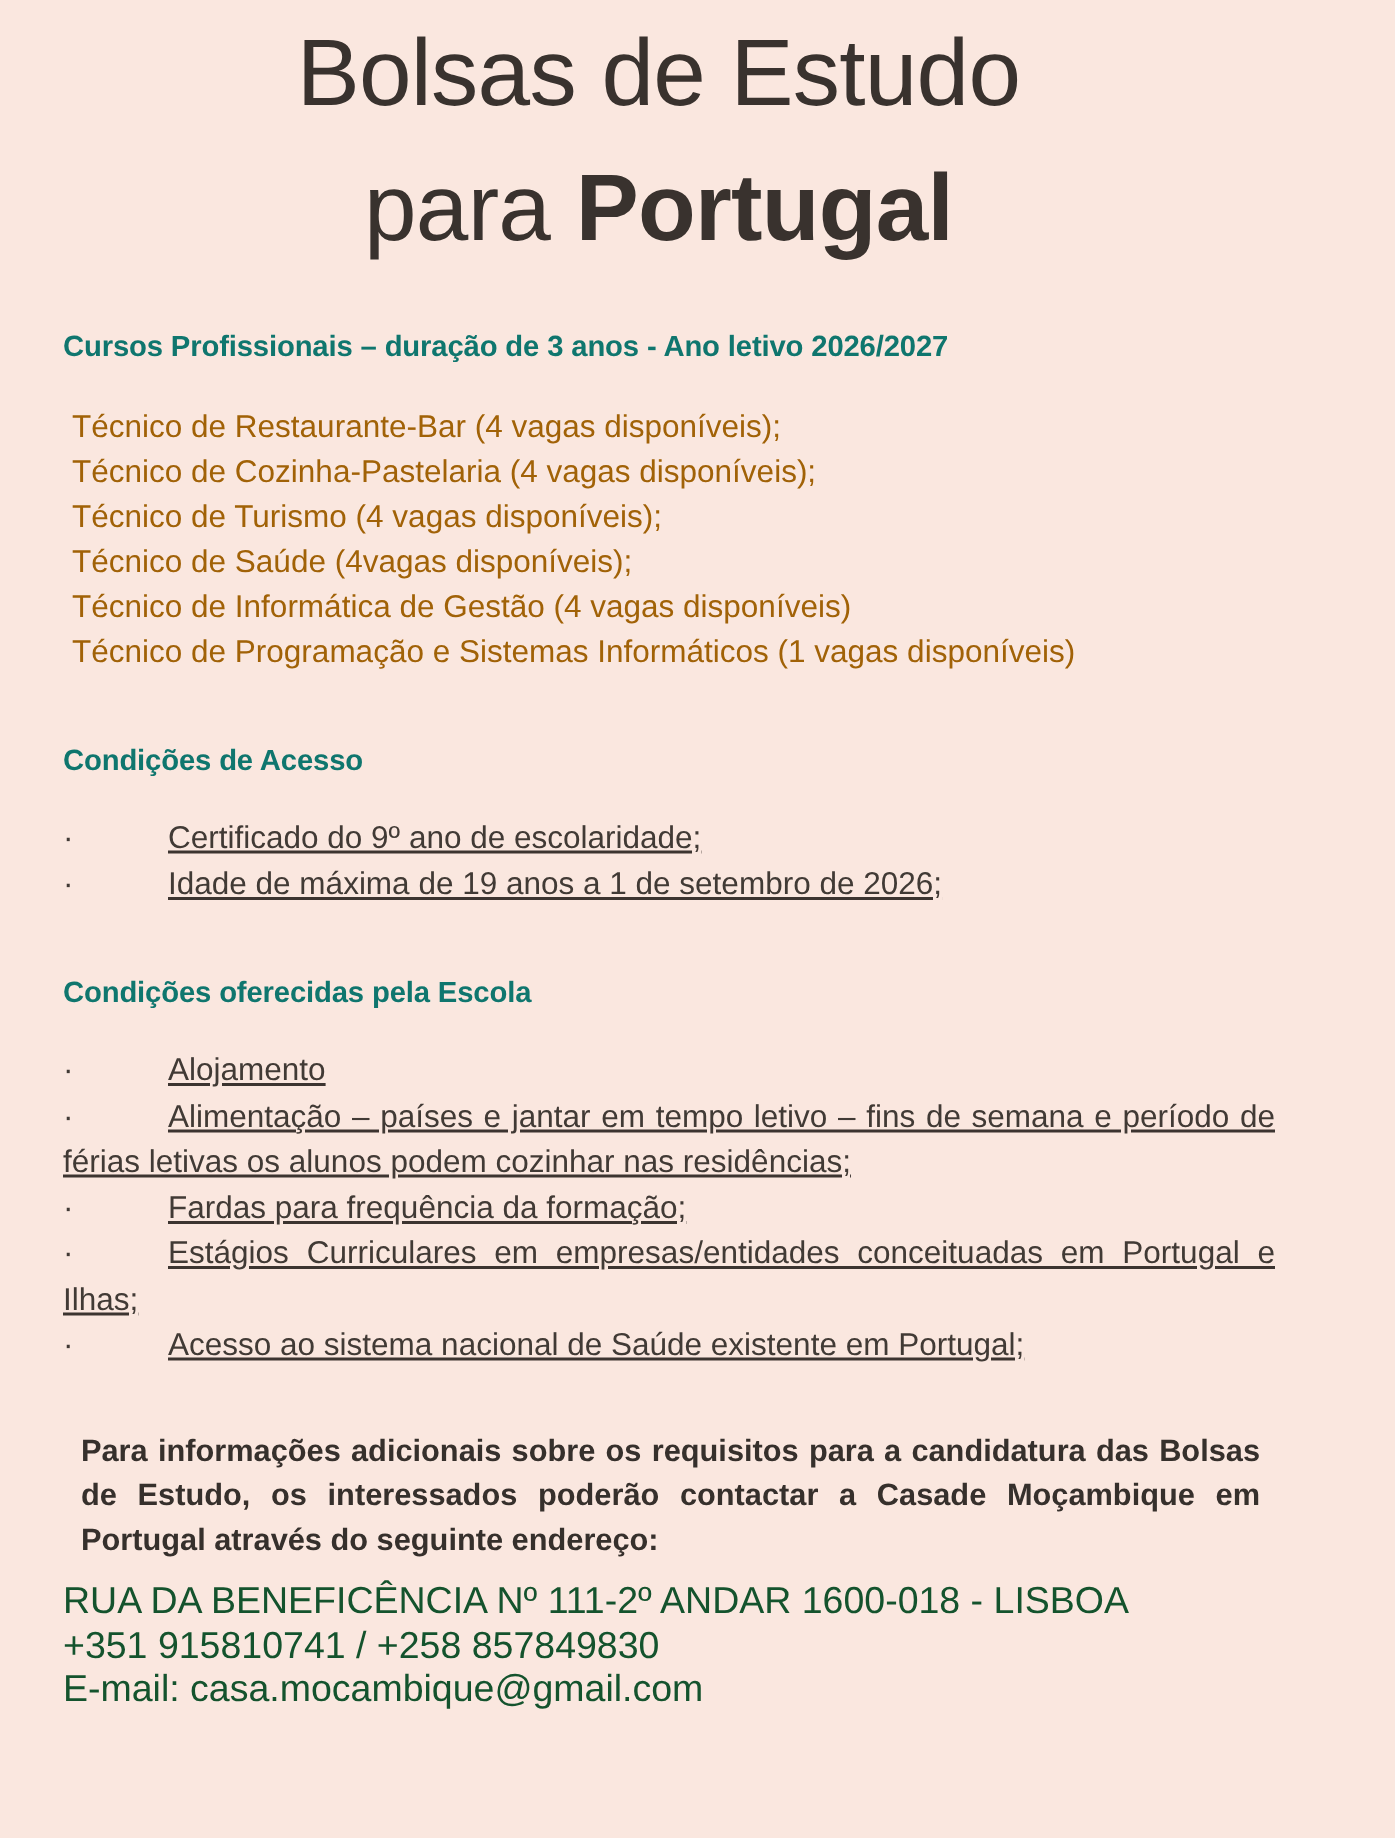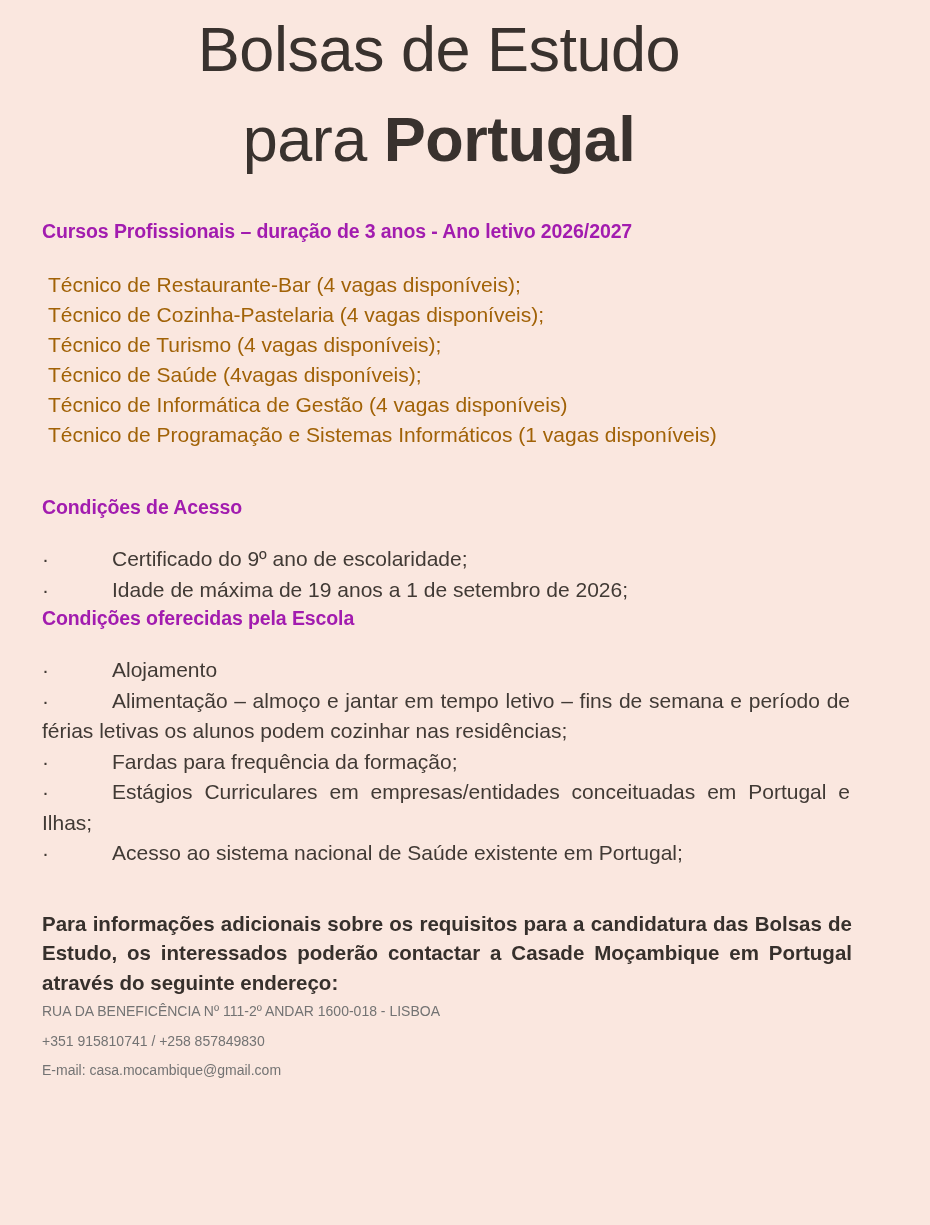--- a/index.html
+++ b/index.html
@@ -50,46 +50,47 @@
 
   
   .content {
     padding: 0 24px 0 42px;
     box-sizing: border-box;
   }
   .section-heading {
     font-size: 19.5px;
     line-height: 26px;
     font-weight: 700;
-    color: #a21caf;
+    color: #0f766e;
     letter-spacing: -0.1px;
   }
   .heading-courses { margin-top: 42px; }
   .heading-acesso  { margin-top: 44px; }
-  .heading-escola  { }
+  .heading-escola  { margin-top: 44px; }
 
   
   .course-list {
     list-style: none;
     margin: 26px 0 0 0;
     padding: 0 0 0 6px;
   }
   .course-list li {
     font-size: 21px;
     line-height: 30px;
     font-weight: 400;
     color: #a16207;
     white-space: nowrap;
   }
 
   
   .bullet-list {
     list-style: none;
     margin: 24px 0 0 0;
     padding: 0;
+    text-decoration: underline;
   }
   .bullet-list li {
     position: relative;
     font-size: 21px;
     line-height: 30.5px;
     font-weight: 400;
     color: #413a35;
     padding-left: 0;
     margin: 0;
     text-align: justify;
@@ -108,28 +109,28 @@
   .contact-block {
     margin-top: 40px;
   }
   .contact-intro {
     font-size: 20.5px;
     line-height: 29.5px;
     font-weight: 700;
     color: #36302c;
     text-align: justify;
     text-justify: inter-word;
-    margin: 0;
+    margin: 12px;
     padding-right: 2px;
   }
   .contact-line {
-    font-size: 14px;
+    font-size: 25px;
     line-height: 29.5px;
     font-weight: 400;
-    color: #737373;
+    color: #14532d;
     margin: 0;
     white-space: nowrap;
   }
 </style>
 </head>
 <body>
 
 <div class="poster">
 
   <div class="title-block">
@@ -154,21 +155,21 @@
 
     <ul class="bullet-list">
       <li><span class="bullet-mark">·</span><span>Certificado do 9º ano de escolaridade;</span></li>
       <li><span class="bullet-mark">·</span><span>Idade de máxima de 19 anos a 1 de setembro de 2026;</span></li>
     </ul>
 
     <div class="section-heading heading-escola">Condições oferecidas pela Escola</div>
 
     <ul class="bullet-list wide">
       <li><span class="bullet-mark">·</span><span>Alojamento</span></li>
-      <li><span class="bullet-mark">·</span><span>Alimentação – almoço e jantar em tempo letivo – fins de semana e período de férias letivas os alunos podem cozinhar nas residências;</span></li>
+      <li><span class="bullet-mark">·</span><span>Alimentação – países e jantar em tempo letivo – fins de semana e período de férias letivas os alunos podem cozinhar nas residências;</span></li>
       <li><span class="bullet-mark">·</span><span>Fardas para frequência da formação;</span></li>
       <li><span class="bullet-mark">·</span><span>Estágios Curriculares em empresas/entidades conceituadas em Portugal e Ilhas;</span></li>
       <li><span class="bullet-mark">·</span><span>Acesso ao sistema nacional de Saúde existente em Portugal;</span></li>
     </ul>
 
     <div class="contact-block">
       <p class="contact-intro">Para informações adicionais sobre os requisitos para a candidatura das Bolsas de Estudo, os interessados poderão contactar a Casade Moçambique em Portugal através do seguinte endereço:</p>
       <p class="contact-line">RUA DA BENEFICÊNCIA Nº 111-2º ANDAR 1600-018 - LISBOA</p>
       <p class="contact-line">+351 915810741 / +258 857849830</p>
       <p class="contact-line">E-mail: casa.mocambique@gmail.com</p>

